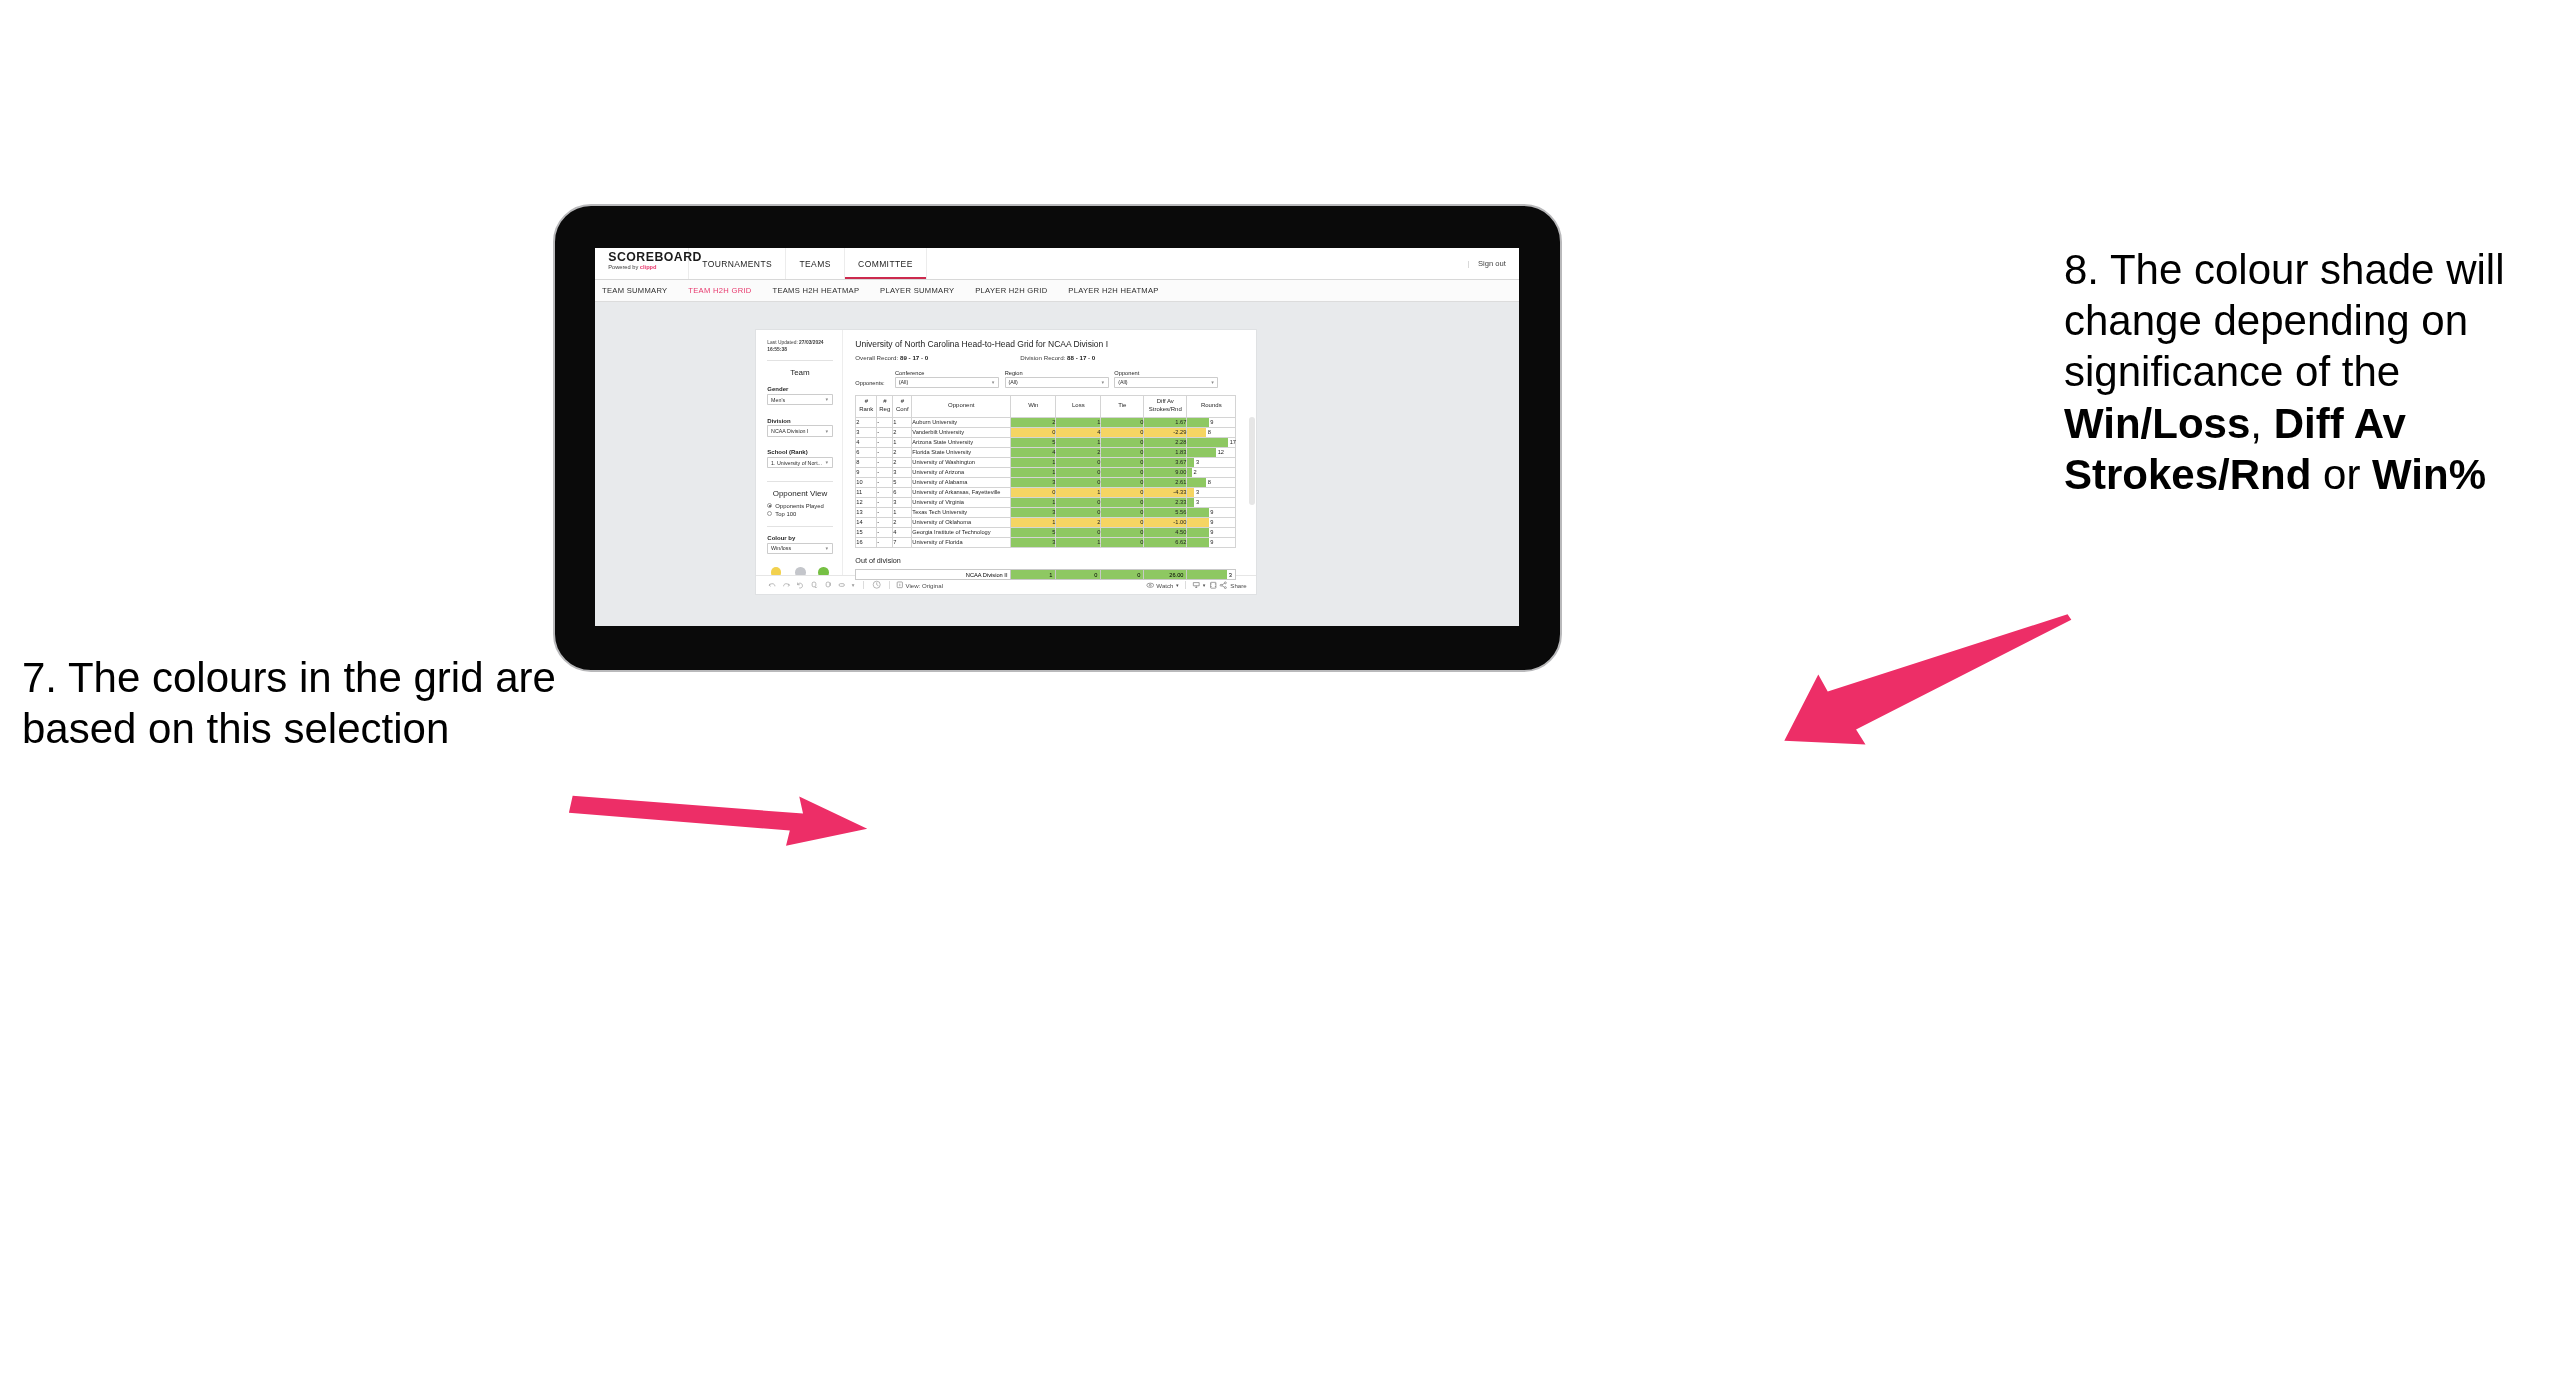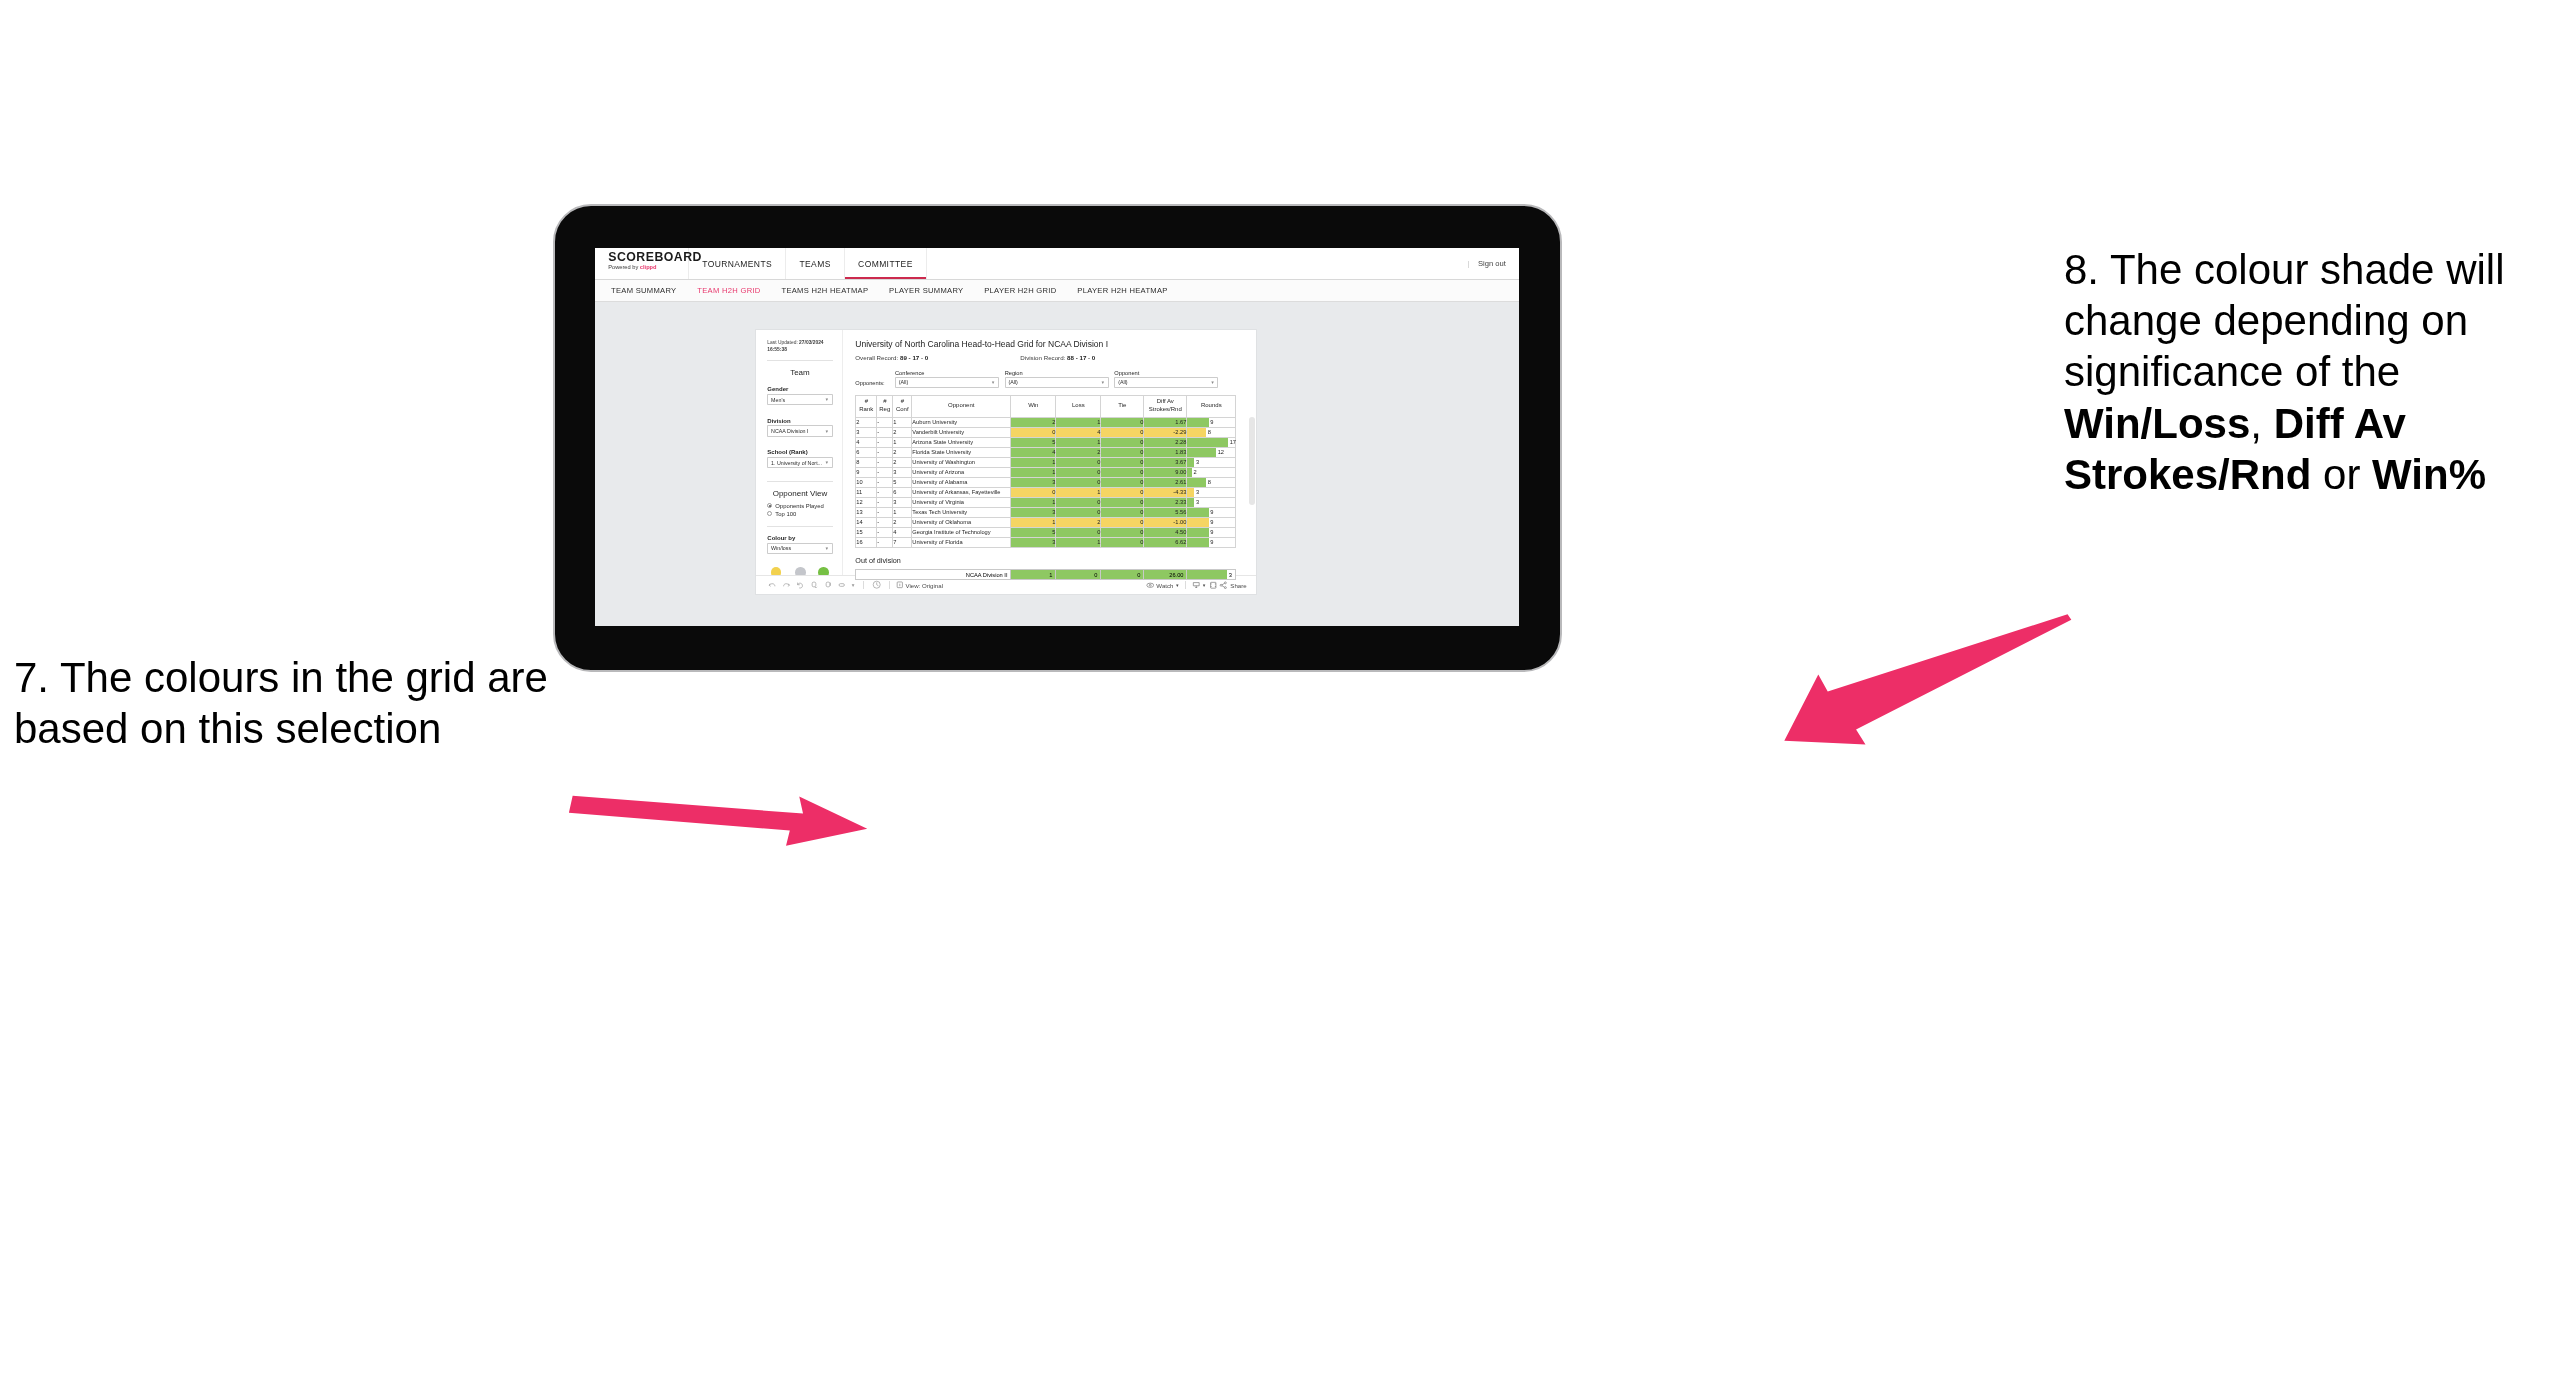--- a/index.html
+++ b/index.html
@@ -4,21 +4,21 @@
 <style>
   html,body{margin:0;padding:0;}
   body{
     width:2576px;height:1386px;background:#ffffff;
     font-family:"Liberation Sans", sans-serif;
     overflow:hidden;position:relative;
   }
 
   
   .annot{position:absolute;color:#000;font-size:42px;line-height:1.22;font-family:"Liberation Sans",sans-serif;}
-  #annot-left{left:14px;top:652px;width:567px;}
+  #annot-left{left:22px;top:652px;width:567px;}
   #annot-right{left:2064px;top:244px;width:512px;}
   .annot b{font-weight:bold;}
 
   .arrow{position:absolute;}
 
   
   #tablet{
     position:absolute;left:553px;top:204px;width:1009px;height:468px;
   }
   #tablet-frame{
@@ -47,21 +47,21 @@
   }
   .topnav .tn.active:after{
     content:"";position:absolute;left:0;right:0;bottom:0;height:1.9px;background:#cc2a4e;
   }
   #signout{margin-left:auto;display:flex;align-items:center;padding-right:13.2px;
            font-size:7.6px;color:#444;gap:8.5px;}
   #signout .bar{color:#c5c5c5;}
 
   
   #app-sub{height:21px;background:#fbfbfb;border-bottom:0.9px solid #dcdcdc;
-           display:flex;align-items:center;padding-left:16px;gap:0;}
+           display:flex;align-items:center;padding-left:7px;gap:0;}
   #app-sub .sn{font-size:7.6px;color:#2b2b2b;letter-spacing:0.3px;padding:0 10.4px 0 0;margin-right:10.4px;}
   #app-sub .sn.active{color:#e8386d;}
 
   
   #viz-wrap{position:relative;height:326px;background:#e8eaec;}
   #viz{
     position:absolute;left:161px;top:28px;width:500px;height:264px;
     background:#fff;display:flex;flex-direction:column;
     box-shadow:0 0 0 0.9px rgba(0,0,0,.04);
   }

